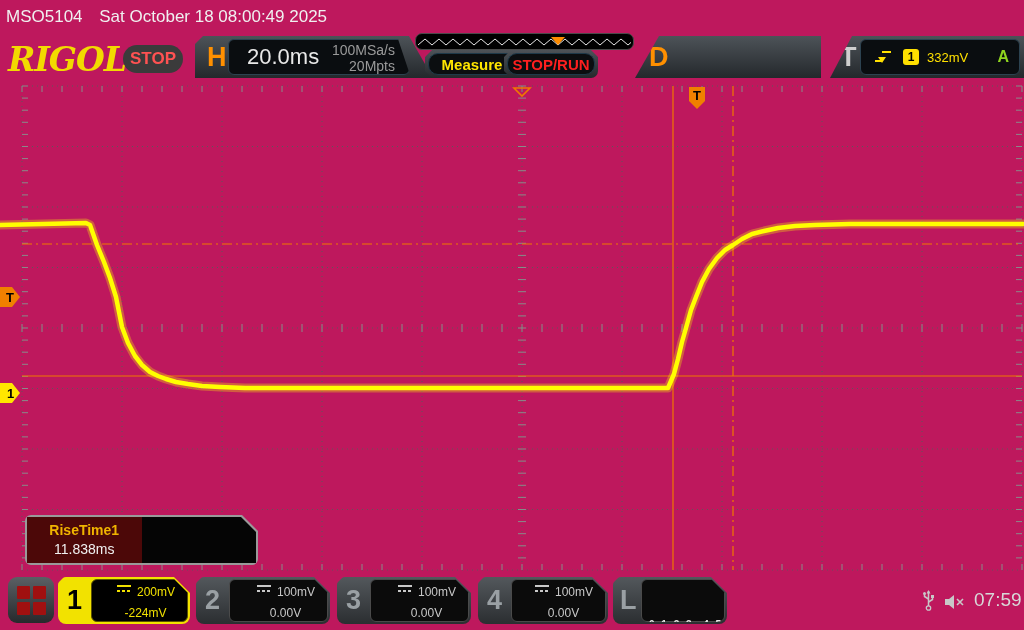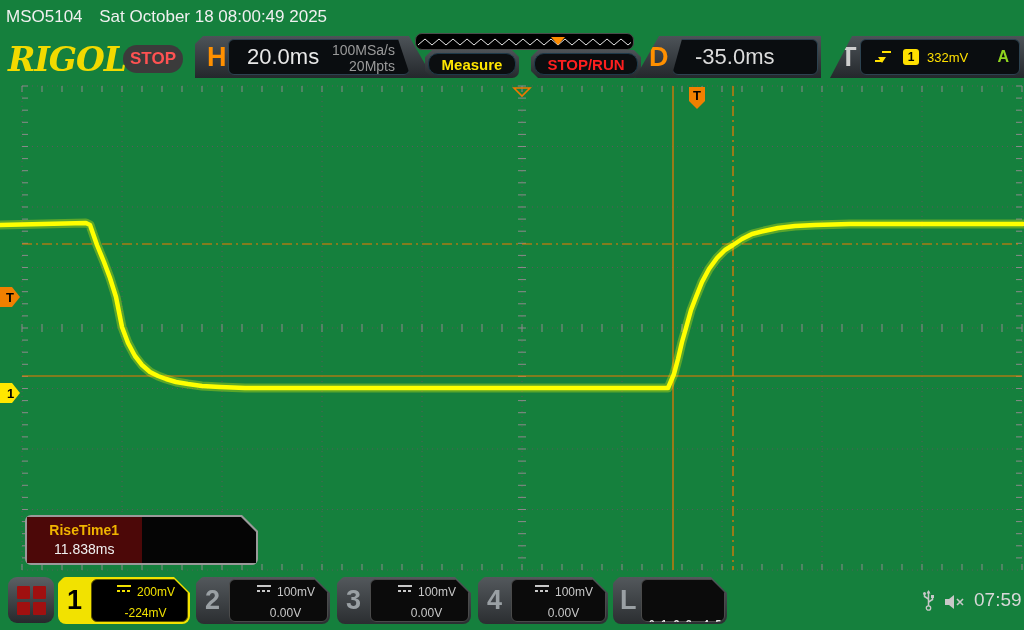--- a/index.html
+++ b/index.html
@@ -1,16 +1,16 @@
 <!DOCTYPE html>
 <html><head>
 <meta charset="utf-8">
 <style>
   html,body{margin:0;padding:0;background:#000;}
-  #screen{position:relative;width:1024px;height:630px;background:#15803d;overflow:hidden;
+  #screen{position:relative;width:1024px;height:630px;background:#be185d;overflow:hidden;
           font-family:"Liberation Sans",sans-serif;text-decoration:underline;-webkit-font-smoothing:antialiased;}
   .abs{position:absolute;}
 
   
   .titlebar{left:0;top:0;width:1024px;height:30px;color:#f0f0f0;font-size:17px;}
   .titlebar span{display:inline-block;margin-top:7px;}
   .t-model{margin-left:6px;}
   .t-date{margin-left:12px;}
 
   
@@ -36,21 +36,21 @@
         font-weight:bold;text-align:center;line-height:16px;margin-left:10px;}
   .trig-level{color:#ffe000;font-size:13px;margin-left:8px;}
   .trig-mode{color:#8fd51f;font-size:16px;font-weight:bold;margin-left:auto;margin-right:10px;}
   .timeline{left:415px;top:33px;width:217px;height:15px;background:#000;border:1px solid #4a4a4a;border-radius:7px;}
   .btn{top:50px;width:94px;height:28px;background:linear-gradient(#4d5358,#24282c);border-radius:7px;
        clip-path:polygon(7px 0,calc(100% - 7px) 0,100% 7px,100% 100%,calc(100% - 7px) 100%,7px 100%,0 calc(100% - 7px),0 7px);}
   .btn .btn-in{position:absolute;left:3px;top:3px;right:3px;bottom:3px;background:#0b0e10;
        border:1px solid #1e3a4a;border-radius:10px;text-align:center;font-weight:bold;font-size:15px;line-height:21px;}
   .btn-measure{left:425px;}
   .btn-measure .btn-in{color:#ffe600;}
-  .btn-stoprun{left:531px;padding-left:16px;}
+  .btn-stoprun{left:504px;}
   .btn-stoprun .btn-in{color:#ff1f1f;}
 
   
   #scope{left:0;top:82px;width:1024px;height:490px;}
   .flag{position:absolute;left:0;width:22px;height:20px;}
   .flag-t{top:205px;}
   .flag-1{top:301px;}
   .meas-box{position:absolute;left:25px;top:433px;width:233px;height:50px;background:#9a9a9a;
       clip-path:polygon(0 0,calc(100% - 16px) 0,100% 16px,100% 100%,0 100%);border-radius:6px;}
   .meas-in{position:absolute;left:2px;top:2px;right:2px;bottom:2px;background:#050505;
@@ -122,23 +122,20 @@
 
   <div class="abs btn btn-measure">
     <div class="btn-in">Measure</div>
   </div>
   <div class="abs btn btn-stoprun">
     <div class="btn-in">STOP/RUN</div>
   </div>
 
   <div class="abs shell shell-d">
     <span class="tab-letter letter-orange" style="left:14px;">D</span>
-    <div class="innerbox dbox">
-      <span class="dval">-35.0ms</span>
-    </div>
   </div>
 
   <div class="abs shell shell-t">
     <span class="tab-letter letter-gray" style="left:10px;">T</span>
     <div class="innerbox tbox">
       <svg width="20" height="16" style="margin-left:12px;">
         <path d="M9,3 H18 M2,12 H9" stroke="#ffe000" stroke-width="2" fill="none"></path>
         <path d="M9,3 L9,8 L5,8 L9,14 L13,8 L9,8 Z" fill="#ffe000"></path>
       </svg>
       <div class="trig-badge">1</div>

